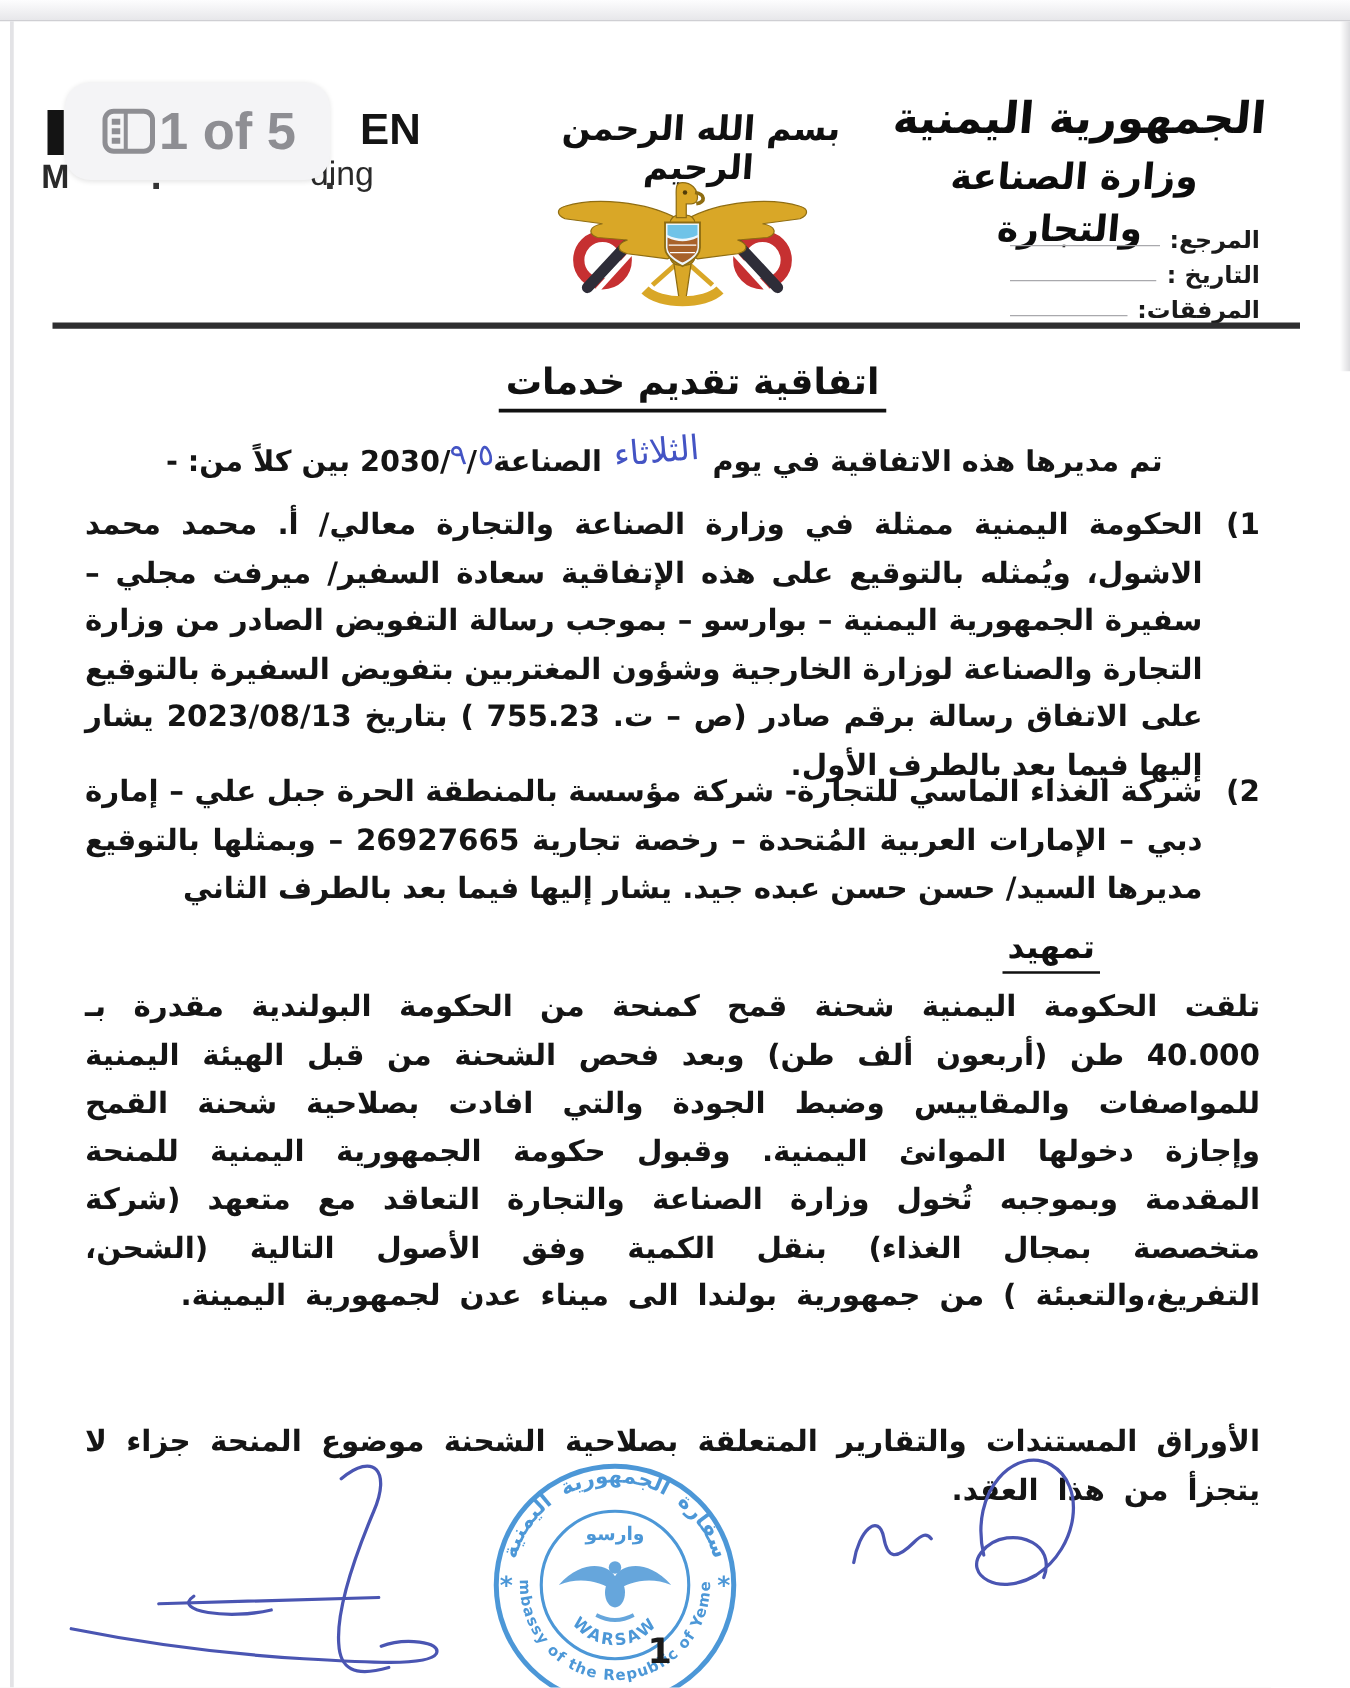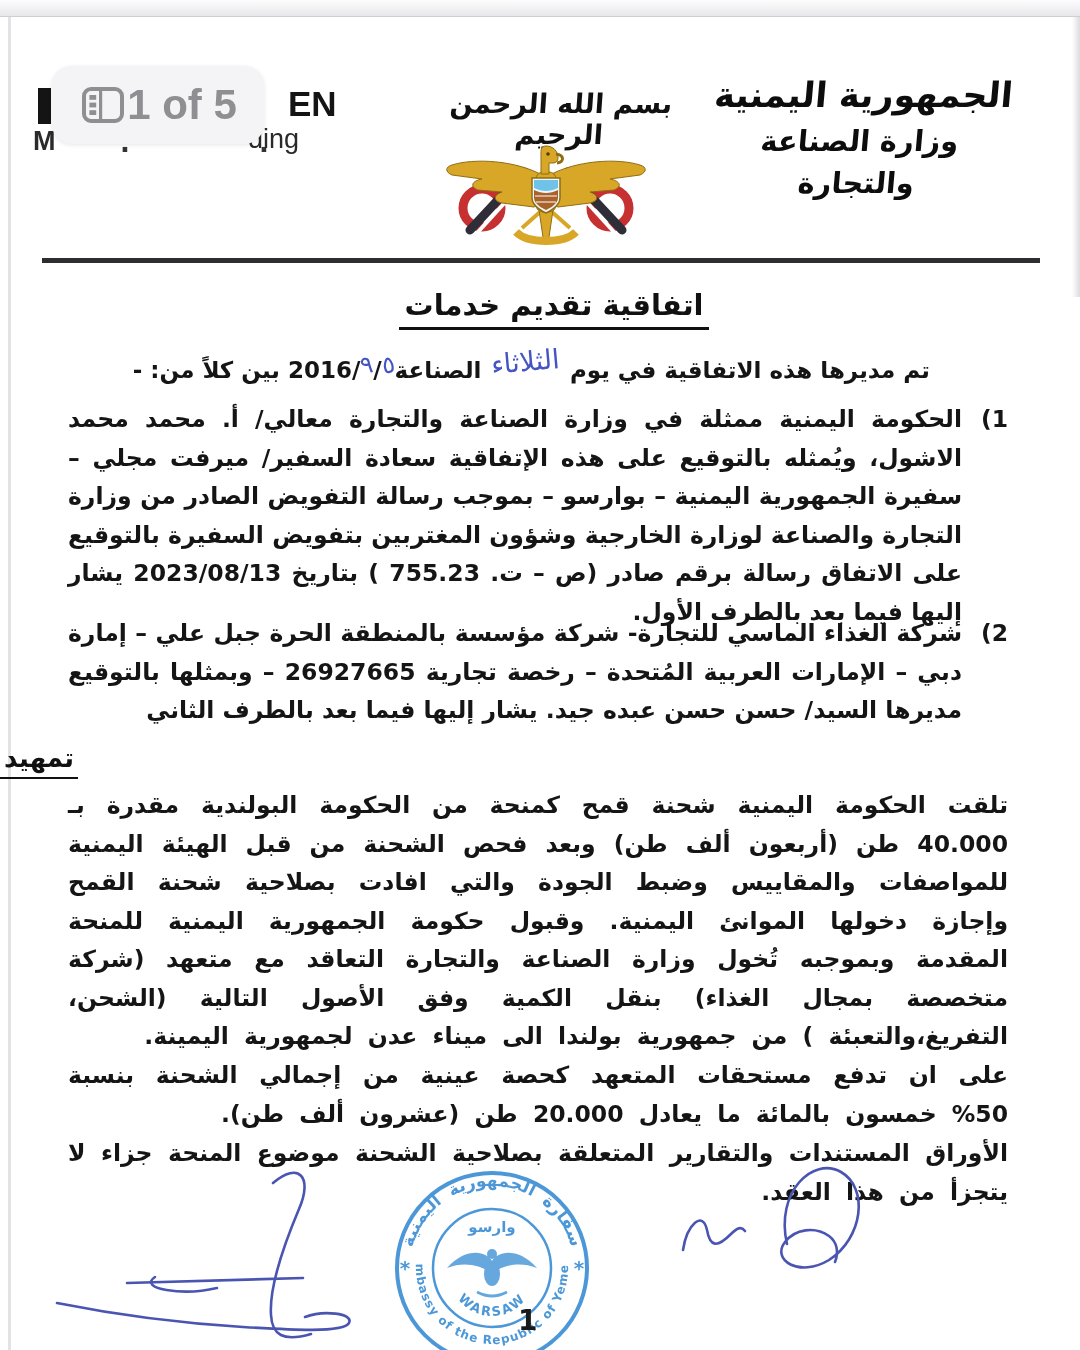--- a/index.html
+++ b/index.html
@@ -53,21 +53,21 @@
   .hand{color:#4454c4;font-weight:400;display:inline-block;}
   .hand.day{font-size:27px;transform:rotate(-5deg);position:relative;top:-7px;margin:0 2px;}
   .hand.digit{font-size:24px;position:relative;top:-5px;transform:rotate(-8deg);}
 
   .para{position:absolute;right:72px;left:68px;direction:rtl;text-align:justify;
     font-size:23.5px;font-weight:700;color:#151515;line-height:38.5px;}
   .num-para{padding-right:46px;}
   .num-para .num{position:absolute;right:0;top:0;}
   .stretch{word-spacing:7px;}
 
-  .preamble-head-wrap{position:absolute;left:0;top:743px;width:880px;text-align:left;}
+  .preamble-head-wrap{position:absolute;left:0;top:743px;width:880px;text-align:right;}
   .preamble-head{display:inline-block;font-size:26px;font-weight:700;color:#111;
     border-bottom:2.5px solid #111;padding:0 4px 4px 4px;}
 
   .page-num{position:absolute;left:518px;top:1304px;font-size:28px;font-weight:700;color:#1a1a1a;}
 
   .sig{position:absolute;}
   .stamp{position:absolute;left:392px;top:1168px;opacity:.92;}
 </style>
 </head>
 <body>
@@ -124,50 +124,63 @@
     <path d="M99,64 h22 M100,70 h20" stroke="#ffffff" stroke-width="1" fill="none"></path>
 
     <path d="M80,100 C92,112 128,112 140,100" fill="none" stroke="#d9a727" stroke-width="8"></path>
   </svg>
 
   <div class="ar-head">
     <div class="l1">الجمهورية اليمنية</div>
     <div class="l2">وزارة الصناعة والتجارة</div>
   </div>
 
+  <div class="ref-fields">
+    <div class="ref-row">
+      <span class="lbl">المرجع:</span>
+      <span class="line"></span>
+    </div>
+    <div class="ref-row">
+      <span class="lbl">التاريخ :</span>
+      <span class="line"></span>
+    </div>
+    <div class="ref-row">
+      <span class="lbl">المرفقات:</span>
+      <span class="line"></span>
+    </div>
+  </div>
 
   <div class="rule"></div>
 
   <div class="title-wrap">
     <span class="title">اتفاقية تقديم خدمات</span>
   </div>
 
   <div class="intro">
     <span>تم مديرها هذه الاتفاقية في يوم</span>
     <span class="hand day">الثلاثاء</span>
-    <span>الصناعة</span><bdo dir="ltr"><span>2016/</span><span class="hand digit">٩</span><span>/</span><span class="hand digit">٥</span></bdo>
+    <span>الصناعة</span><bdo dir="ltr"><span>2030/</span><span class="hand digit">٩</span><span>/</span><span class="hand digit">٥</span></bdo>
     <span>بين كلاً من: -</span>
   </div>
 
   <div class="para num-para" style="top:400px;">
     <span class="num">1)</span>
     <span>الحكومة اليمنية ممثلة في وزارة الصناعة والتجارة معالي/ أ. محمد محمد الاشول، ويُمثله بالتوقيع على هذه الإتفاقية سعادة السفير/ ميرفت مجلي – سفيرة الجمهورية اليمنية – بوارسو – بموجب رسالة التفويض الصادر من وزارة التجارة والصناعة لوزارة الخارجية وشؤون المغتربين بتفويض السفيرة بالتوقيع على الاتفاق رسالة برقم صادر (ص – ت. 755.23 ) بتاريخ 2023/08/13 يشار إليها فيما بعد بالطرف الأول.</span>
   </div>
 
   <div class="para num-para" style="top:614px;">
     <span class="num">2)</span>
     <span>شركة الغذاء الماسي للتجارة- شركة مؤسسة بالمنطقة الحرة جبل علي – إمارة دبي – الإمارات العربية المُتحدة – رخصة تجارية 26927665 – وبمثلها بالتوقيع مديرها السيد/ حسن حسن عبده جيد. يشار إليها فيما بعد بالطرف الثاني</span>
   </div>
 
   <div class="preamble-head-wrap">
     <span class="preamble-head">تمهيد</span>
   </div>
   <div class="para stretch" style="top:786px;">تلقت الحكومة اليمنية شحنة قمح كمنحة من الحكومة البولندية مقدرة بـ 40.000 طن (أربعون ألف طن) وبعد فحص الشحنة من قبل الهيئة اليمنية للمواصفات والمقاييس وضبط الجودة والتي افادت بصلاحية شحنة القمح وإجازة دخولها الموانئ اليمنية. وقبول حكومة الجمهورية اليمنية للمنحة المقدمة وبموجبه تُخول وزارة الصناعة والتجارة التعاقد مع متعهد (شركة متخصصة بمجال الغذاء) بنقل الكمية وفق الأصول التالية (الشحن، التفريغ،والتعبئة ) من جمهورية بولندا الى ميناء عدن لجمهورية اليمينة.</div>
 
-  <div class="para stretch" style="top:1056px;">على ان تدفع مستحقات المتعهد كحصة عينية من إجمالي الشحنة بنسبة 50% خمسون بالمائة ما يعادل 20.000 طن (عشرون ألف طن).</div>
 
   <div class="para stretch" style="top:1134px;">الأوراق المستندات والتقارير المتعلقة بصلاحية الشحنة موضوع المنحة جزاء لا يتجزأ من هذا العقد.</div>
 
   <svg class="sig" style="left:55px;top:1165px;" width="310" height="180" viewBox="0 0 310 180">
     <g fill="none" stroke="#4a55b2" stroke-width="2.6" stroke-linecap="round">
       <path d="M218,18 C244,-4 258,12 244,44 C228,82 214,122 216,150 C217,170 228,177 256,169"></path>
       <path d="M100,112 C82,124 128,131 162,123"></path>
       <path d="M72,118 L248,113"></path>
       <path d="M2,138 C62,150 122,158 188,162 C238,165 288,168 294,158 C299,148 268,145 250,152"></path>
     </g>

